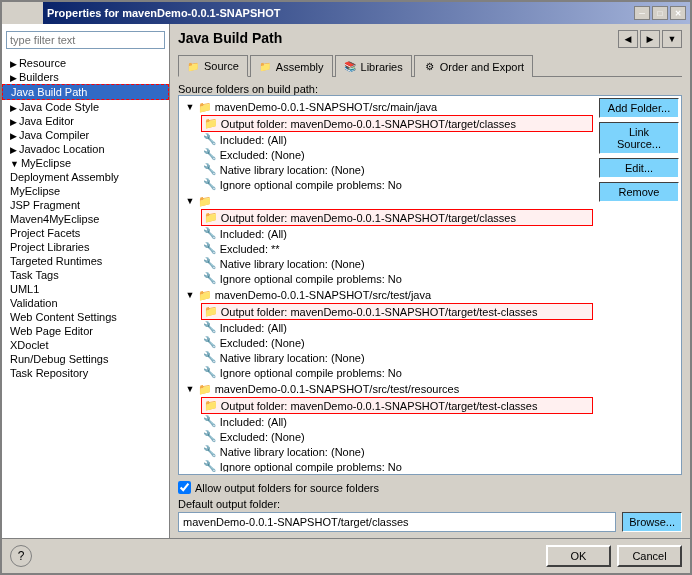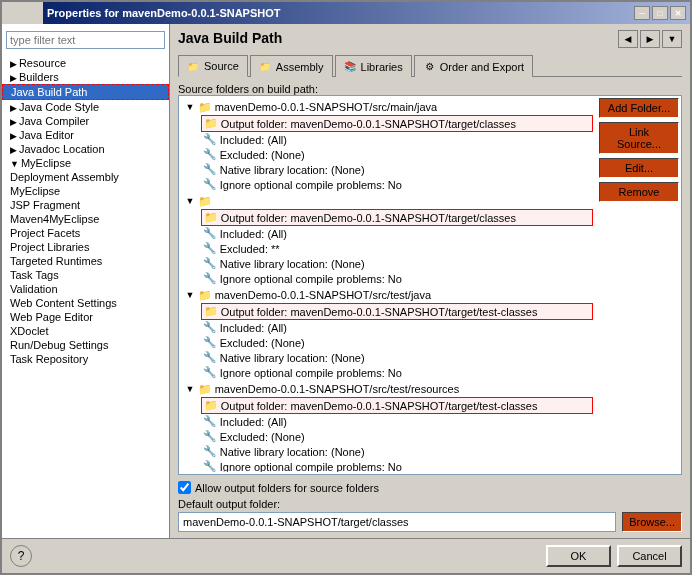--- a/index.html
+++ b/index.html
@@ -162,21 +162,21 @@
     }
     .buttons-panel {
       width: 80px;
       display: flex;
       flex-direction: column;
       gap: 4px;
       flex-shrink: 0;
     }
     .btn {
       padding: 3px 6px;
-      background: #c2410c;
+      background: #7dd3fc;
       border: 1px solid #808080;
       border-right-color: #ffffff;
       border-bottom-color: #ffffff;
       border-top-color: #404040;
       border-left-color: #404040;
       font-size: 11px;
       cursor: pointer;
       text-align: center;
     }
     
@@ -317,39 +317,40 @@
       <div class="sidebar-item">
         <span class="sidebar-arrow">▶</span>Builders
       </div>
       <div class="sidebar-item highlighted" style="background:#316ac5;color:white;border:1px dashed red;">
         Java Build Path
       </div>
       <div class="sidebar-item">
         <span class="sidebar-arrow">▶</span>Java Code Style
       </div>
       <div class="sidebar-item">
+        <span class="sidebar-arrow">▶</span>Java Editor
+      </div>
+      <div class="sidebar-item">
         <span class="sidebar-arrow">▶</span>Java Compiler
-      </div>
-      <div class="sidebar-item">
-        <span class="sidebar-arrow">▶</span>Java Editor
       </div>
       <div class="sidebar-item">
         <span class="sidebar-arrow">▶</span>Javadoc Location
       </div>
       <div class="sidebar-item">
         <span class="sidebar-arrow">▼</span>MyEclipse
       </div>
       <div class="sidebar-item indent1">Deployment Assembly</div>
       <div class="sidebar-item indent1">MyEclipse</div>
       <div class="sidebar-item indent1">JSP Fragment</div>
       <div class="sidebar-item indent1">Maven4MyEclipse</div>
       <div class="sidebar-item indent1">Project Facets</div>
       <div class="sidebar-item indent1">Project Libraries</div>
       <div class="sidebar-item indent1">Targeted Runtimes</div>
       <div class="sidebar-item indent1">Task Tags</div>
+      <div class="sidebar-item indent1">UML1</div>
       <div class="sidebar-item indent1">Validation</div>
       <div class="sidebar-item indent1">Web Content Settings</div>
       <div class="sidebar-item indent1">Web Page Editor</div>
       <div class="sidebar-item indent1">XDoclet</div>
       <div class="sidebar-item">Run/Debug Settings</div>
       <div class="sidebar-item">Task Repository</div>
     </div>
 
     <div class="main-content">
       <div class="properties-header">

